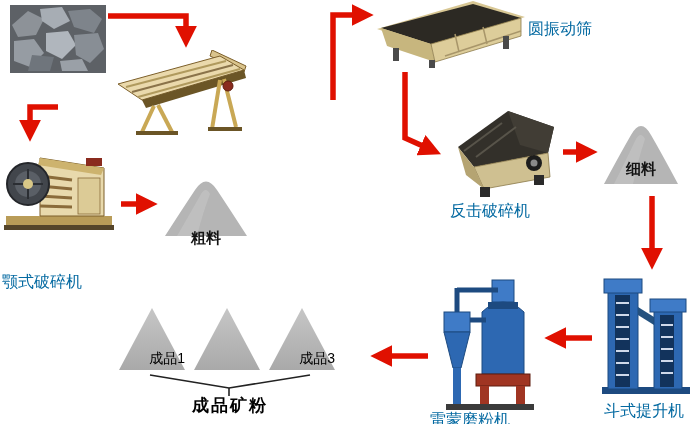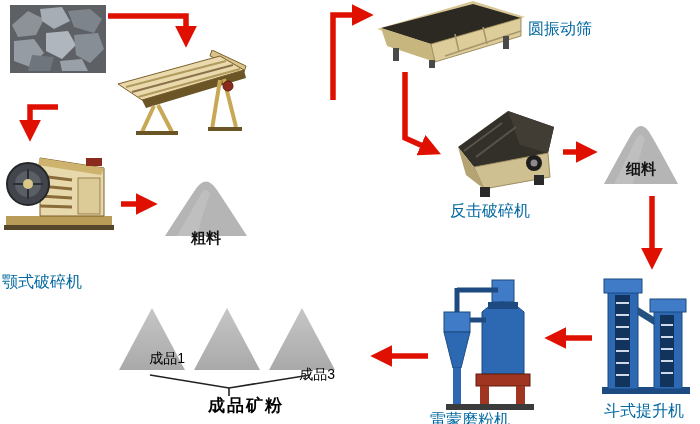--- a/index.html
+++ b/index.html
@@ -183,27 +183,27 @@
     </svg>
   </div>
   <div class="node-label" style="left:430px;top:411px;width:112px;">雷蒙磨粉机</div>
 
   <div class="tri" style="left:119px;top:308px;"></div>
   <div class="tri-label abs" style="left:119px;top:350px;width:66px;">成品1</div>
 
   <div class="tri" style="left:194px;top:308px;"></div>
 
   <div class="tri" style="left:269px;top:308px;"></div>
-  <div class="tri-label abs" style="left:269px;top:350px;width:66px;margin-top:16px;">成品3</div>
+  <div class="tri-label abs" style="left:269px;top:350px;width:66px;">成品3</div>
 
   <svg class="abs" style="left:148px;top:372px;" width="164" height="28" viewBox="0 0 164 28">
     <polyline points="2,3 81,16 162,3" fill="none" stroke="#222" stroke-width="1.6"></polyline>
     <line x1="81" y1="16" x2="81" y2="24" stroke="#222" stroke-width="1.6"></line>
   </svg>
-  <div class="final-label" style="left:176px;top:394px;width:140px;">成品矿粉</div>
+  <div class="final-label" style="left:160px;top:394px;width:140px;">成品矿粉</div>
 
   <svg class="abs" style="left:0;top:0;pointer-events:none;" width="700" height="424" viewBox="0 0 700 424">
     <defs>
       <marker id="ah" markerWidth="4" markerHeight="4" refX="2.6" refY="2" orient="auto">
         <path d="M0,0 L4,2 L0,4 Z" fill="#e01000"></path>
       </marker>
     </defs>
     <g stroke="#e01000" stroke-width="5.5" fill="none">
       <polyline points="108,16 186,16 186,40" marker-end="url(#ah)"></polyline>
       <polyline points="58,107 30,107 30,134" marker-end="url(#ah)"></polyline>

